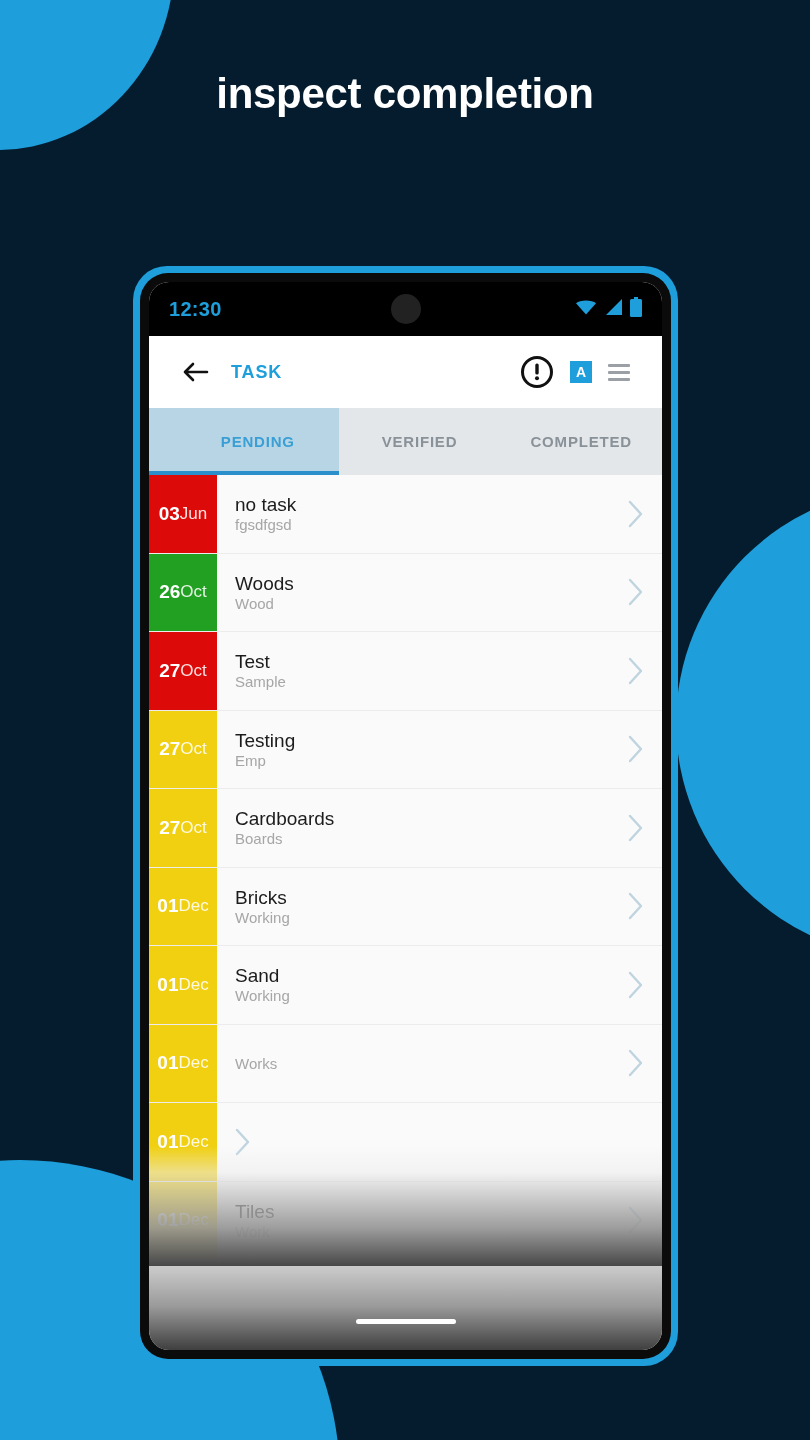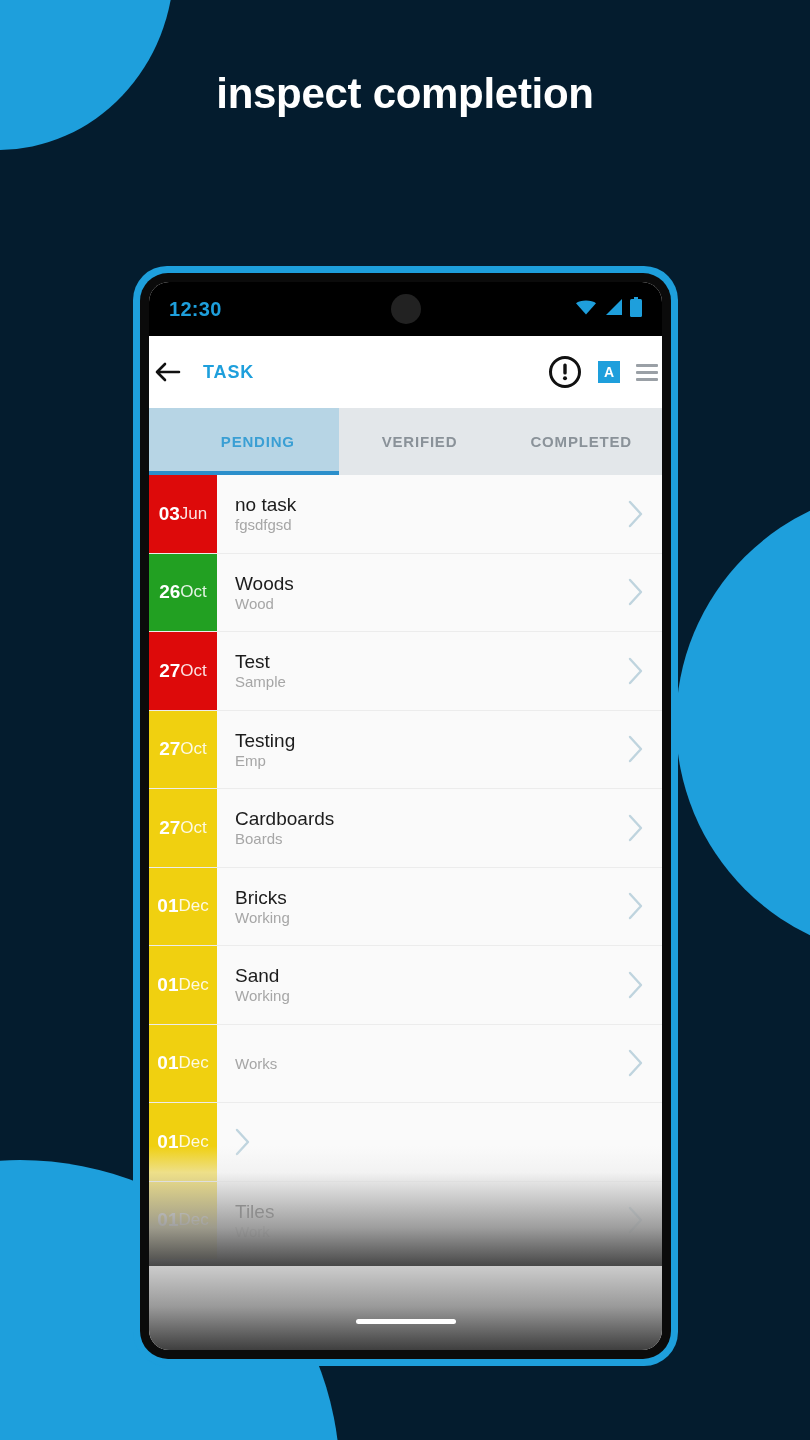--- a/index.html
+++ b/index.html
@@ -107,21 +107,21 @@
     gap:7px;
   }
   .ico-wifi, .ico-signal, .ico-batt { display:block; }
 
   
   .toolbar {
     flex:0 0 72px;
     background:#ffffff;
     display:flex;
     align-items:center;
-    padding:0 4px;
+    padding:0 32px;
     gap:22px;
   }
   .back-arrow { width:28px; height:28px; flex:0 0 auto; cursor:pointer; }
   .toolbar-title {
     color:#1e9fdc;
     font-size:18px;
     font-weight:bold;
     letter-spacing:0.9px;
   }
   .toolbar-right {

